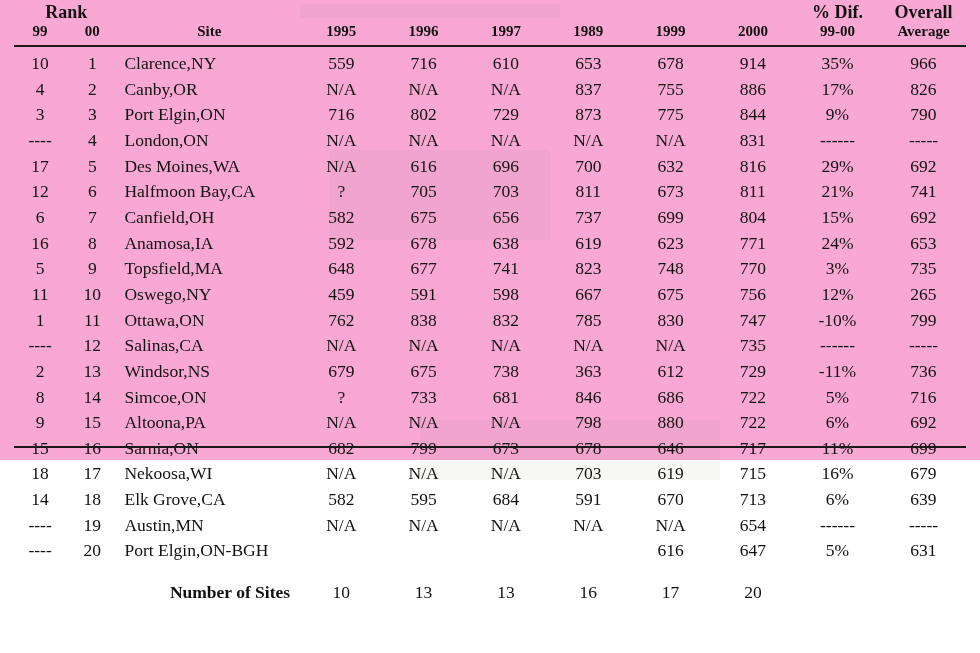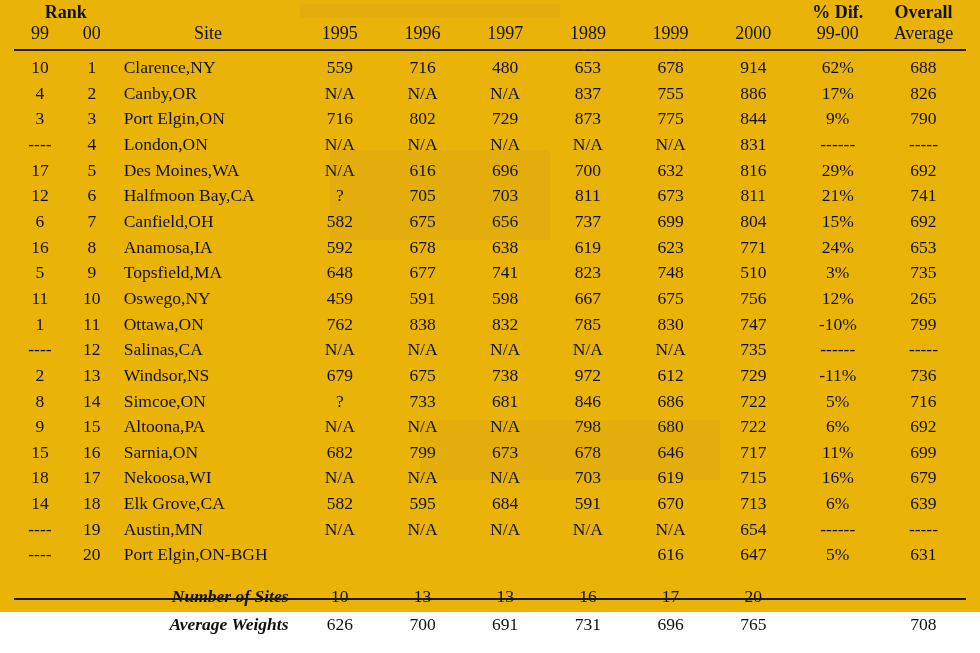--- a/index.html
+++ b/index.html
@@ -10,40 +10,40 @@
   body {
     width: 980px;
     height: 653px;
     font-family: "Liberation Serif", serif;
     color: #111111;
     overflow: hidden;
   }
   .page {
     position: relative;
     width: 980px;
-    height: 612px;
-    background: #eab308;
+    height: 460px;
+    background: #f9a8d4;
   }
   table.data {
     width: 952px;
     margin: 0 14px;
     border-collapse: collapse;
     font-size: 17.5px;
   }
   
   thead .rank-row th {
     font-weight: bold;
     font-size: 18px;
     padding: 2px 0 0 0;
     vertical-align: bottom;
     text-align: center;
   }
   thead .head-row th {
-    font-weight: normal;
-    font-size: 18px;
+    font-weight: bold;
+    font-size: 15px;
     padding: 0 0 5px 0;
     vertical-align: bottom;
     text-align: center;
   }
   .rule-top {
     border-bottom: 2.2px solid #1a1a1a;
   }
   tbody td {
     padding: 1.2px 0;
     text-align: center;
@@ -78,21 +78,20 @@
     position: absolute;
     left: 14px;
     right: 14px;
     bottom: 12px;
     border-bottom: 2.2px solid #1a1a1a;
   }
   .summary-label {
     text-align: right;
     padding-right: 10px;
     font-weight: bold;
-    font-style: italic;
   }
   
   .smudge {
     position: absolute;
     pointer-events: none;
     opacity: 0.05;
     background: #6a6a55;
   }
 </style>
 </head>
@@ -149,26 +148,26 @@
       <tr class="rule-top-row">
         <td colspan="11" style="padding:0; height:4px; border-top:1.6px solid #1a1a1a;"></td>
       </tr>
 
       <tr>
         <td>10</td>
         <td>1</td>
         <td class="site">Clarence,NY</td>
         <td>559</td>
         <td>716</td>
-        <td>480</td>
+        <td>610</td>
         <td>653</td>
         <td>678</td>
         <td>914</td>
-        <td>62%</td>
-        <td>688</td>
+        <td>35%</td>
+        <td>966</td>
       </tr>
       <tr>
         <td>4</td>
         <td>2</td>
         <td class="site">Canby,OR</td>
         <td>N/A</td>
         <td>N/A</td>
         <td>N/A</td>
         <td>837</td>
         <td>755</td>
@@ -256,21 +255,21 @@
       </tr>
       <tr>
         <td>5</td>
         <td>9</td>
         <td class="site">Topsfield,MA</td>
         <td>648</td>
         <td>677</td>
         <td>741</td>
         <td>823</td>
         <td>748</td>
-        <td>510</td>
+        <td>770</td>
         <td>3%</td>
         <td>735</td>
       </tr>
       <tr>
         <td>11</td>
         <td>10</td>
         <td class="site">Oswego,NY</td>
         <td>459</td>
         <td>591</td>
         <td>598</td>
@@ -306,21 +305,21 @@
         <td>------</td>
         <td>-----</td>
       </tr>
       <tr>
         <td>2</td>
         <td>13</td>
         <td class="site">Windsor,NS</td>
         <td>679</td>
         <td>675</td>
         <td>738</td>
-        <td>972</td>
+        <td>363</td>
         <td>612</td>
         <td>729</td>
         <td>-11%</td>
         <td>736</td>
       </tr>
       <tr>
         <td>8</td>
         <td>14</td>
         <td class="site">Simcoe,ON</td>
         <td>?</td>
@@ -333,21 +332,21 @@
         <td>716</td>
       </tr>
       <tr>
         <td>9</td>
         <td>15</td>
         <td class="site">Altoona,PA</td>
         <td>N/A</td>
         <td>N/A</td>
         <td>N/A</td>
         <td>798</td>
-        <td>680</td>
+        <td>880</td>
         <td>722</td>
         <td>6%</td>
         <td>692</td>
       </tr>
       <tr>
         <td>15</td>
         <td>16</td>
         <td class="site">Sarnia,ON</td>
         <td>682</td>
         <td>799</td>
@@ -419,28 +418,17 @@
         <td colspan="3" class="summary-label">Number of Sites</td>
         <td class="num">10</td>
         <td class="num">13</td>
         <td class="num">13</td>
         <td class="num">16</td>
         <td class="num">17</td>
         <td class="num">20</td>
         <td class="num"></td>
         <td class="num"></td>
       </tr>
-      <tr class="summary">
-        <td colspan="3" class="summary-label">Average Weights</td>
-        <td class="num">626</td>
-        <td class="num">700</td>
-        <td class="num">691</td>
-        <td class="num">731</td>
-        <td class="num">696</td>
-        <td class="num">765</td>
-        <td class="num"></td>
-        <td class="num">708</td>
-      </tr>
     </tbody>
   </table>
 
   <div class="bottom-rule"></div>
 </div>
 
 </body></html>

